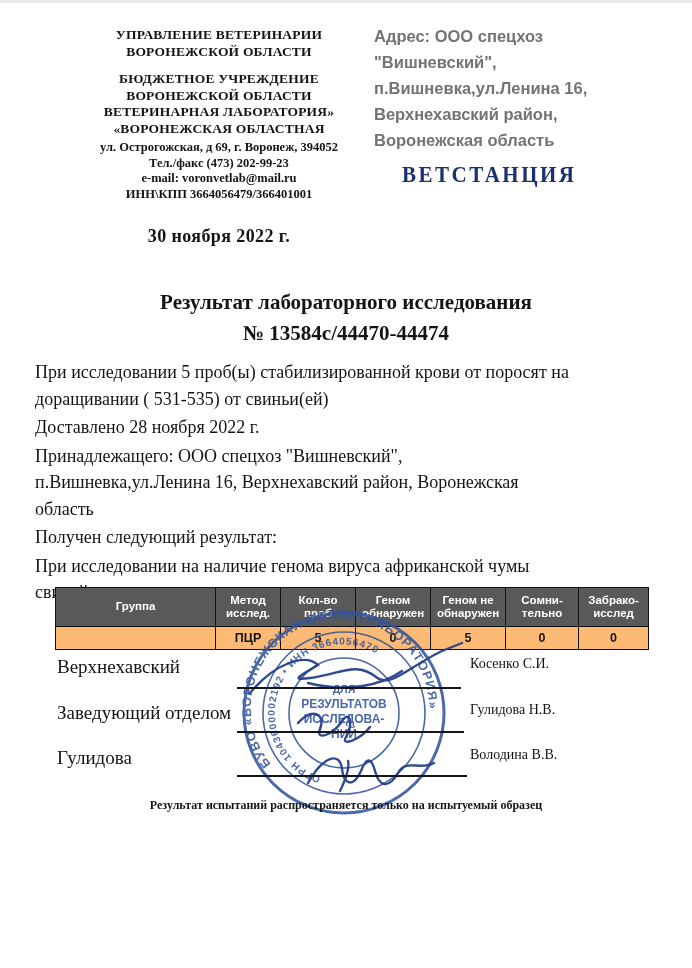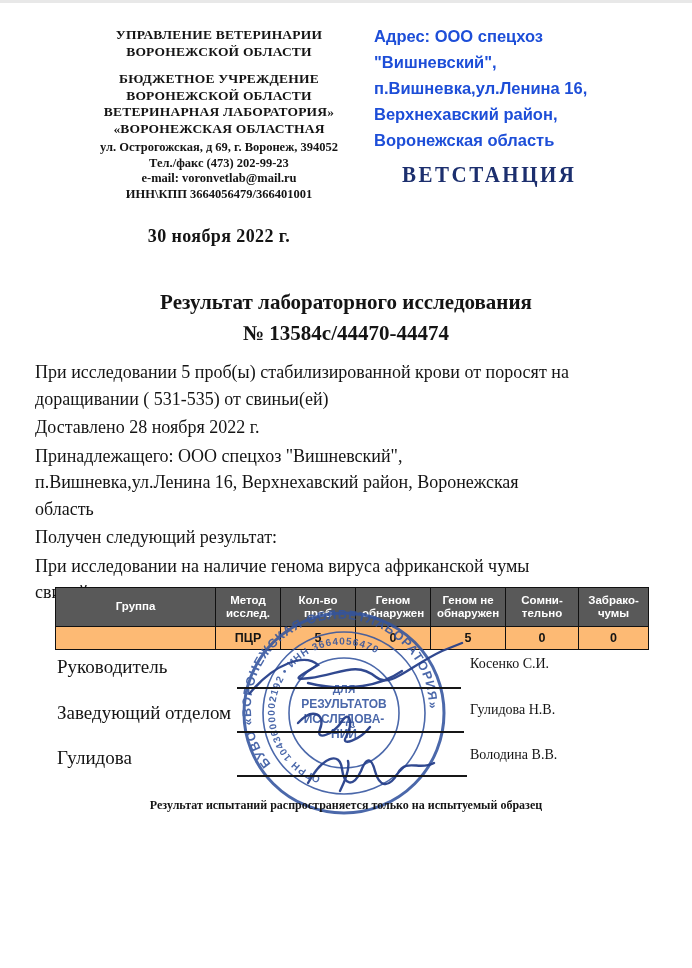--- a/index.html
+++ b/index.html
@@ -11,21 +11,21 @@
   
   .hdr-left { position:absolute; left:58px; top:24px; width:322px; text-align:center; font-weight:bold; }
   .org-block { font-size:13.5px; line-height:16.5px; letter-spacing:.2px; }
   .org-block2 { margin-top:11px; }
   .contacts { margin-top:3px; font-size:12.5px; line-height:15.5px; }
   .doc-date { margin-top:24px; font-size:18px; letter-spacing:.4px; }
   
   .hdr-right { position:absolute; left:374px; top:20px; width:275px; }
   .addr {
     font-family:"Liberation Sans", sans-serif; font-weight:bold;
-    font-size:16.5px; line-height:26px; white-space:pre-line; color:#1d4ed8;
+    font-size:16.5px; line-height:26px; white-space:pre-line; color:#737373;
   }
   .vetstanciya {
     margin:9px 0 0 28px; display:inline-block;
     font-family:"Liberation Serif", serif; font-weight:bold;
     font-size:21px; letter-spacing:2.5px; color:#1c2f6e;
     transform:scaleY(1.08);
   }
   .komu { margin-top:30px; font-size:18px; }
   
   .title { position:absolute; left:0; top:284px; width:692px; text-align:center; font-weight:bold; font-size:21px; line-height:31px; }
@@ -122,21 +122,21 @@
         <th>Метод
 исслед.</th>
         <th>Кол-во проб</th>
         <th>Геном
 обнаружен</th>
         <th>Геном не
 обнаружен</th>
         <th>Сомни-
 тельно</th>
         <th>Забрако-
-чумы</th>
+исслед</th>
       </tr>
     </thead>
     <tbody>
       <tr>
         <td></td>
         <td>ПЦР</td>
         <td>5</td>
         <td>0</td>
         <td>5</td>
         <td>0</td>
@@ -176,21 +176,21 @@
       <g fill="none" stroke="#27408b" stroke-width="2.4" stroke-linecap="round" opacity="0.95">
         <path d="M 60 72 C 85 42 115 32 128 44 C 112 54 98 60 120 57 C 150 53 166 40 186 56 C 200 68 218 46 252 30 L 272 22"></path>
         <path d="M 118 62 C 158 72 192 64 212 50"></path>
         <path d="M 108 102 C 123 85 136 94 130 108 C 125 121 144 113 152 100 C 159 89 164 101 156 116 C 150 126 170 119 180 106"></path>
         <path d="M 118 162 C 133 135 150 130 152 148 C 154 164 163 167 171 150 C 176 137 181 135 185 150 C 189 165 198 169 208 152 C 216 137 230 150 244 142"></path>
         <path d="M 150 170 C 156 158 160 148 158 140"></path>
       </g>
     </svg>
   </div>
 
-  <div class="sig-role" style="top:653px">Руководитель</div>
+  <div class="sig-role" style="top:653px">Верхнехавский</div>
   <div class="sig-name" style="top:653px">Косенко С.И.</div>
   <div class="sig-line" style="left:237px; top:684px; width:224px"></div>
 
   <div class="sig-role" style="top:699px">Заведующий отделом</div>
   <div class="sig-name" style="top:699px">Гулидова Н.В.</div>
   <div class="sig-line" style="left:237px; top:728px; width:227px"></div>
 
   <div class="sig-role" style="top:744px">Гулидова</div>
   <div class="sig-name" style="top:744px">Володина В.В.</div>
   <div class="sig-line" style="left:237px; top:772px; width:230px"></div>

